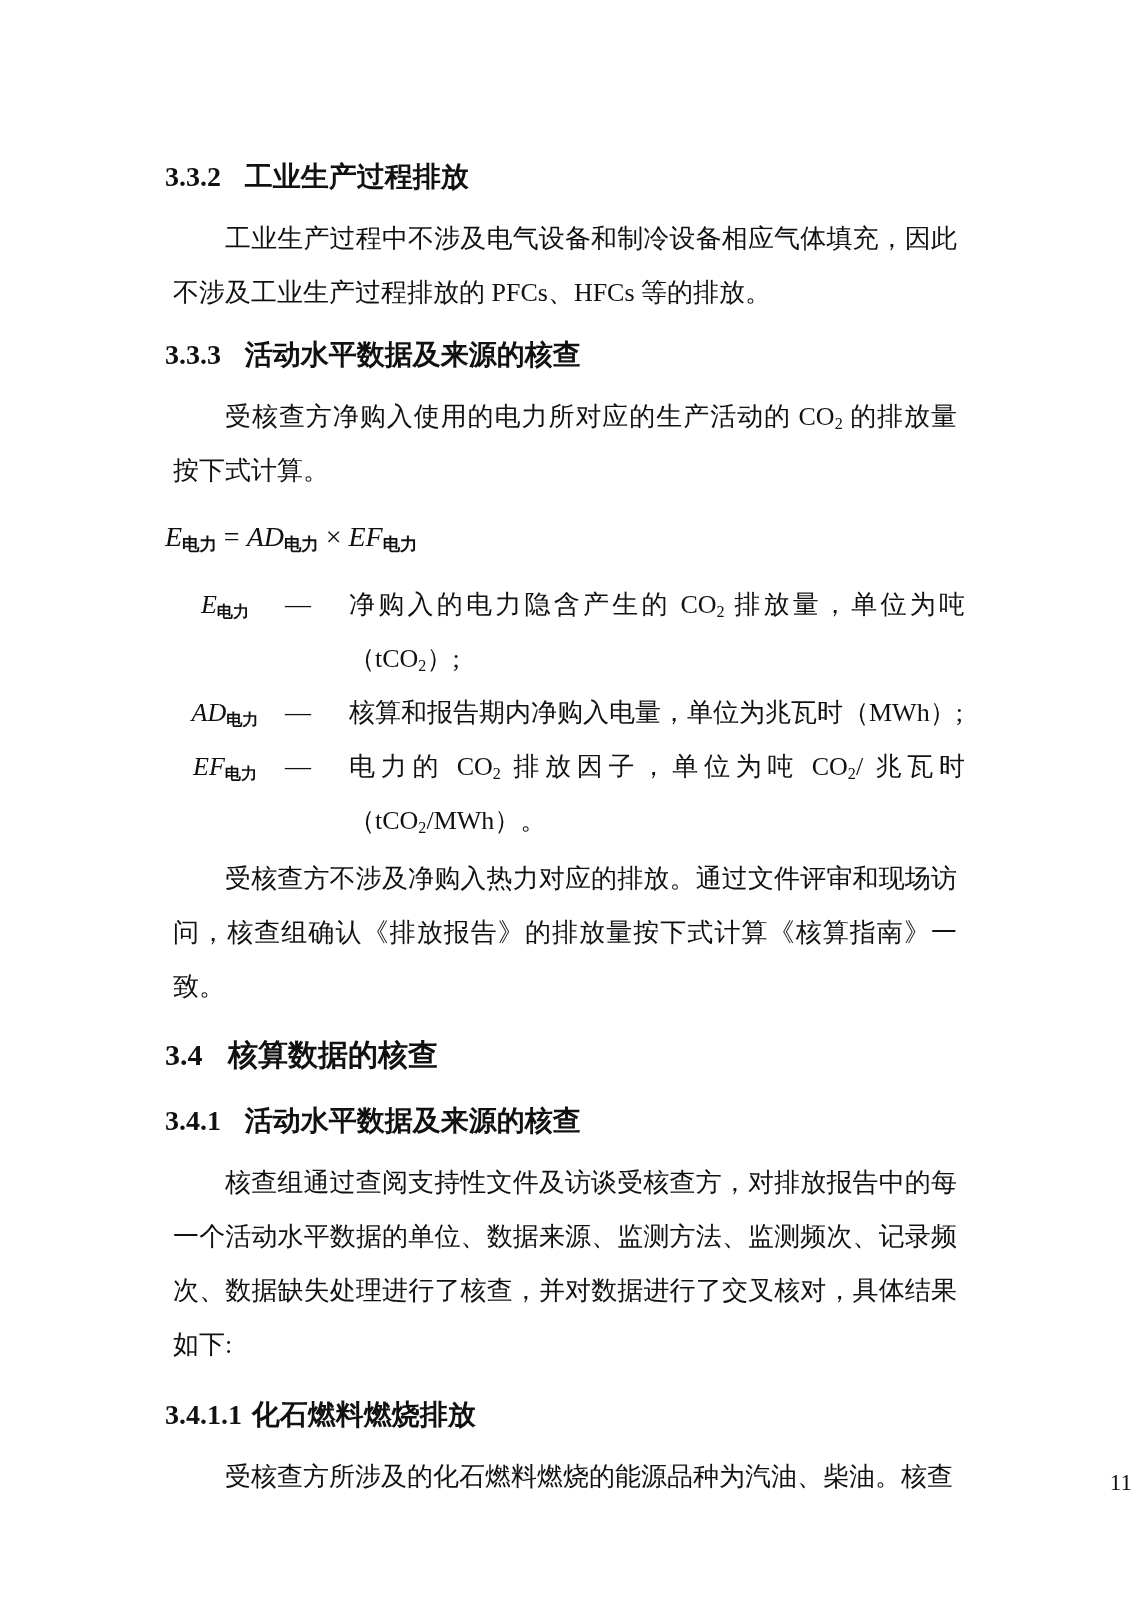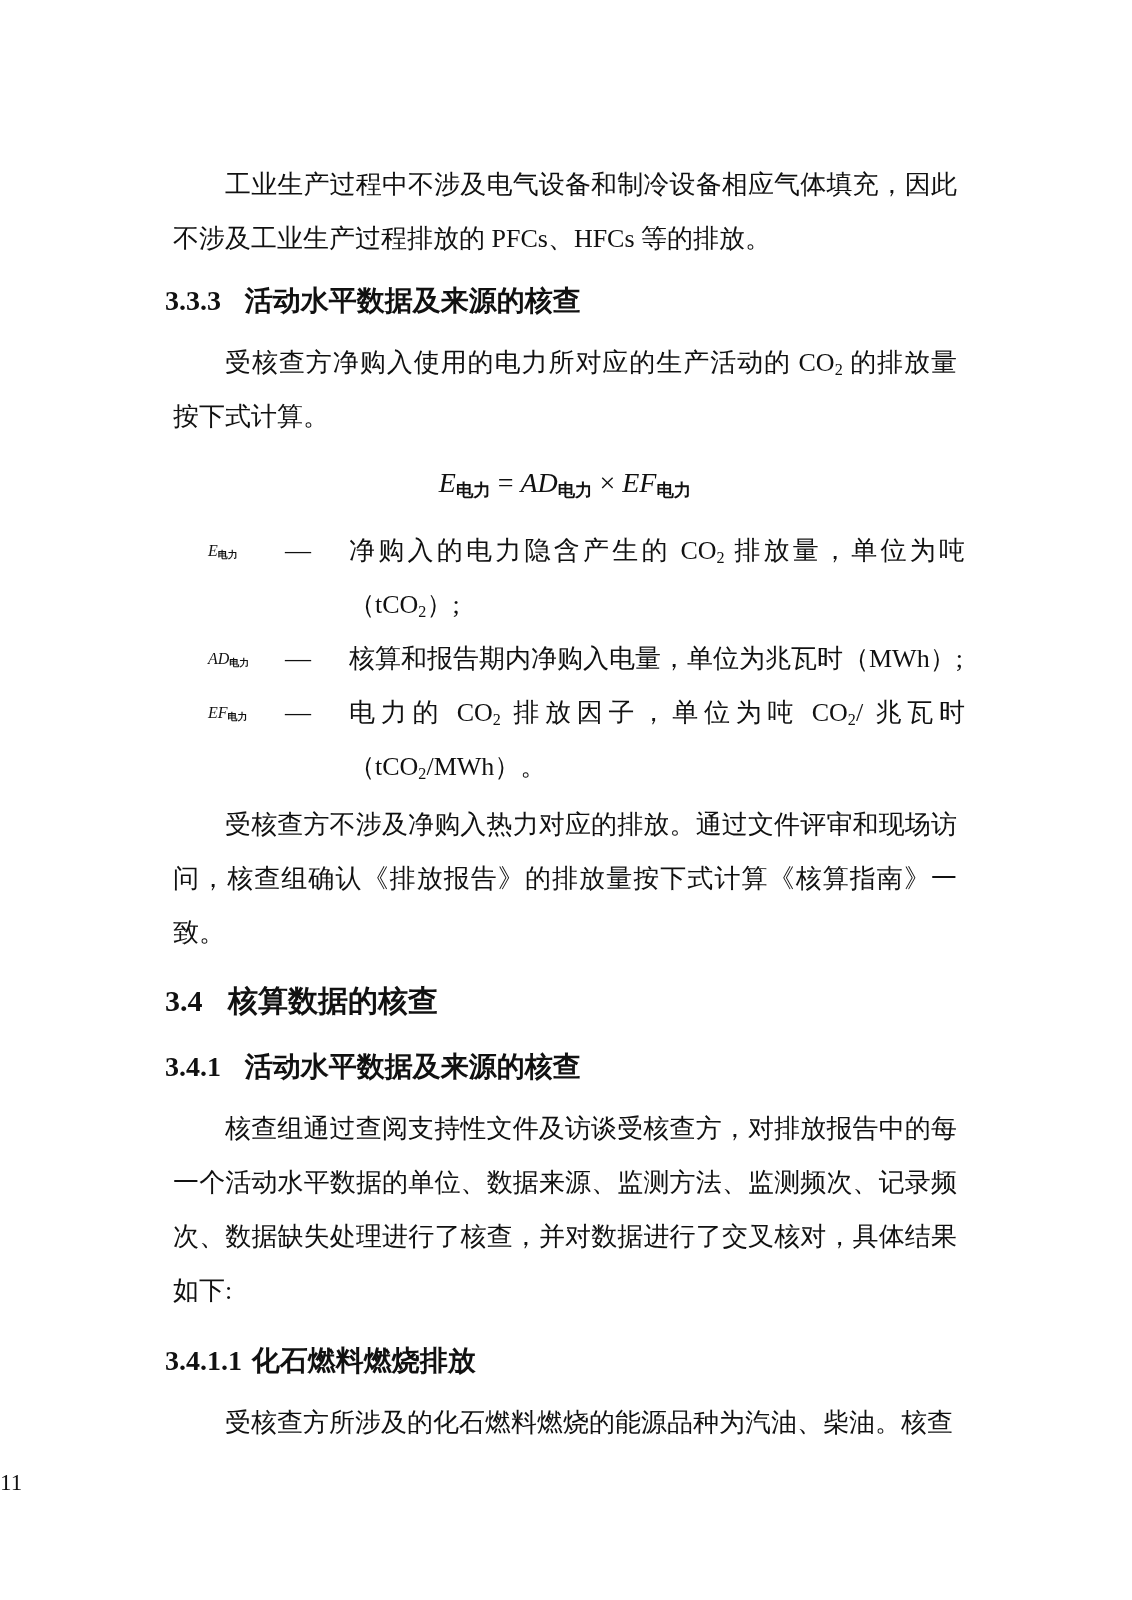--- a/index.html
+++ b/index.html
@@ -39,39 +39,37 @@
     text-align: left;
     text-indent: 0;
   }
   .heading .h-num { margin-right: 0.85em; }
   .heading.tight .h-num { margin-right: 0.35em; }
   .h-34 { font-size: 30px; margin-top: 14px; }
   .h-341 { margin-top: 12px; }
   .h-333 { margin-top: 8px; }
   .h-3411 { margin-top: 16px; }
   .formula-line {
-    text-align: center;
     font-size: 28px;
     line-height: 54px;
     margin: 12px 0 14px 0;
   }
   .where-label {
     text-indent: 2em;
     margin: 0;
   }
   .def-row {
     display: grid;
     grid-template-columns: 120px 64px 616px;
     align-items: start;
   }
   .def-symbol {
-    font-size: 16px;
+    font-size: 26px;
     line-height: 54px;
-    text-align: left;
-    margin-left: 43px;
+    text-align: center;
   }
   .def-dash {
     font-size: 26px;
     line-height: 54px;
     text-align: left;
   }
   .def-text {
     font-size: 26px;
     line-height: 54px;
     text-align: justify;
@@ -80,30 +78,33 @@
   sub {
     font-size: 0.62em;
     line-height: 0;
     vertical-align: -0.25em;
   }
   .page-number {
     position: absolute;
     left: 0;
     right: 0;
     top: 1468px;
-    text-align: left;
+    text-align: right;
     font-size: 23px;
     line-height: 30px;
   }
 </style>
 </head>
 <body>
 
 <div class="page">
 
+  <h3 class="heading body-text">
+    <span class="h-num">3.3.2</span><span>工业生产过程排放</span>
+  </h3>
 
   <p class="para body-text">工业生产过程中不涉及电气设备和制冷设备相应气体填充，因此不涉及工业生产过程排放的 PFCs、HFCs 等的排放。</p>
 
   <h3 class="heading body-text h-333">
     <span class="h-num">3.3.3</span><span>活动水平数据及来源的核查</span>
   </h3>
 
   <p class="para body-text"><span>受核查方净购入使用的电力所对应的生产活动的 CO</span><sub>2</sub><span> 的排放量按下式计算。</span></p>
 
   <div class="formula-line"><span style="font-style: italic;">E</span><sub style="font-weight: bold;">电力</sub><span> = </span><span style="font-style: italic;">AD</span><sub style="font-weight: bold;">电力</sub><span> × </span><span style="font-style: italic;">EF</span><sub style="font-weight: bold;">电力</sub></div>

